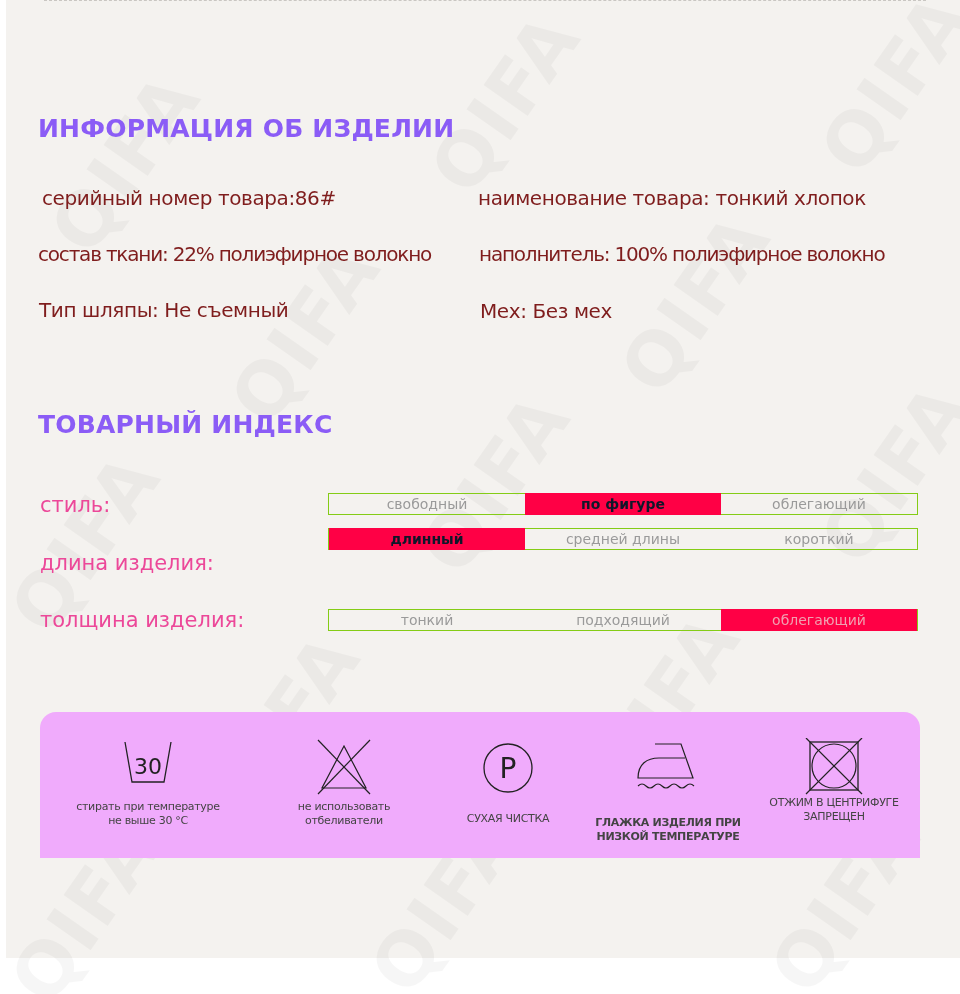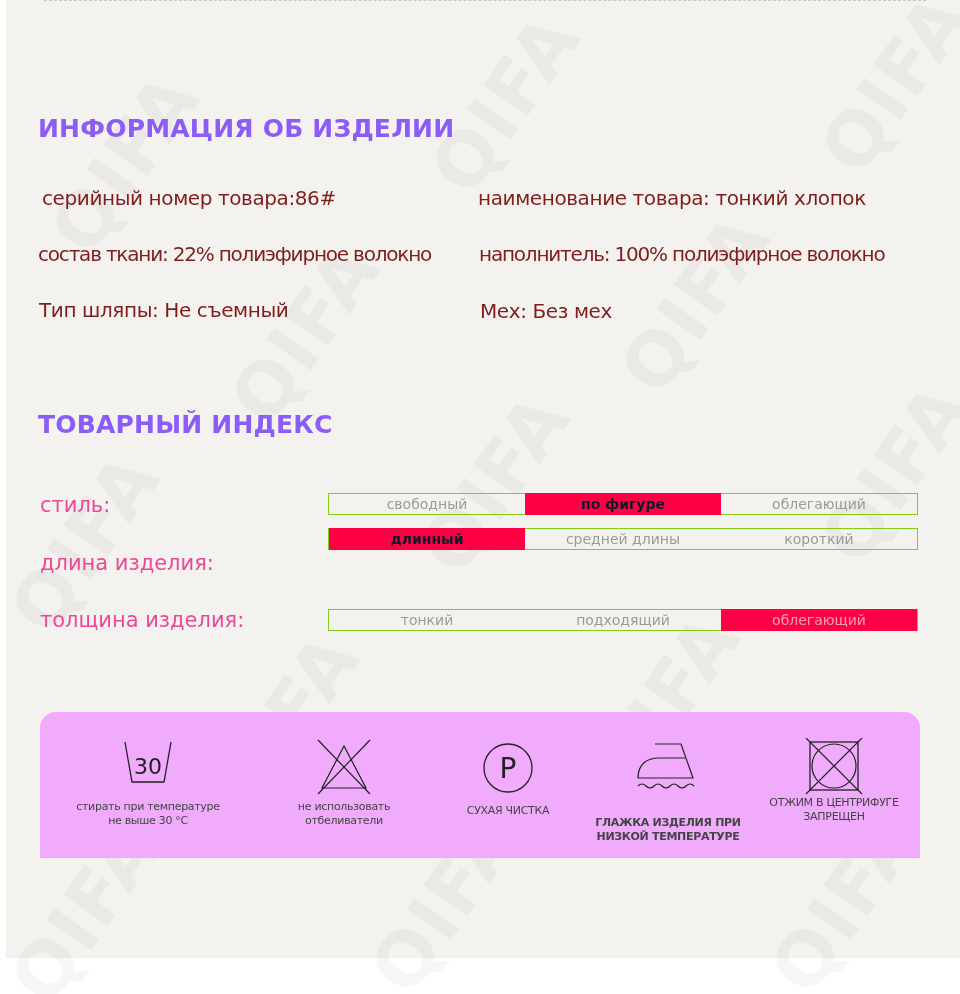--- a/index.html
+++ b/index.html
@@ -126,21 +126,21 @@
       <div>не использовать</div>
       <div>отбеливатели</div>
     </div>
   </div>
 
   <div class="care-item" style="left:378px;">
     <svg width="60" height="58" viewBox="0 0 60 58">
       <circle cx="30" cy="30" r="24" fill="none" stroke="#222" stroke-width="1.3"></circle>
       <text x="30" y="40" font-size="28" text-anchor="middle" fill="#222" font-family="DejaVu Sans, sans-serif">P</text>
     </svg>
-    <div class="care-label" style="margin-top:8px;">
+    <div class="care-label" style="margin-top:16px;">
       <div>СУХАЯ ЧИСТКА</div>
       <div></div>
     </div>
   </div>
 
   <div class="care-item" style="left:538px;">
     <svg width="70" height="58" viewBox="0 0 70 58">
       <path d="M22 6 L48 6 L60 40 L5 40 C5 26 14 20 26 20 L52 20" fill="none" stroke="#222" stroke-width="1.2"></path>
       <path d="M5 48 q4 -4 8 0 t8 0 t8 0 t8 0 t8 0 t8 0 t8 0" fill="none" stroke="#222" stroke-width="1.1"></path>
     </svg>

